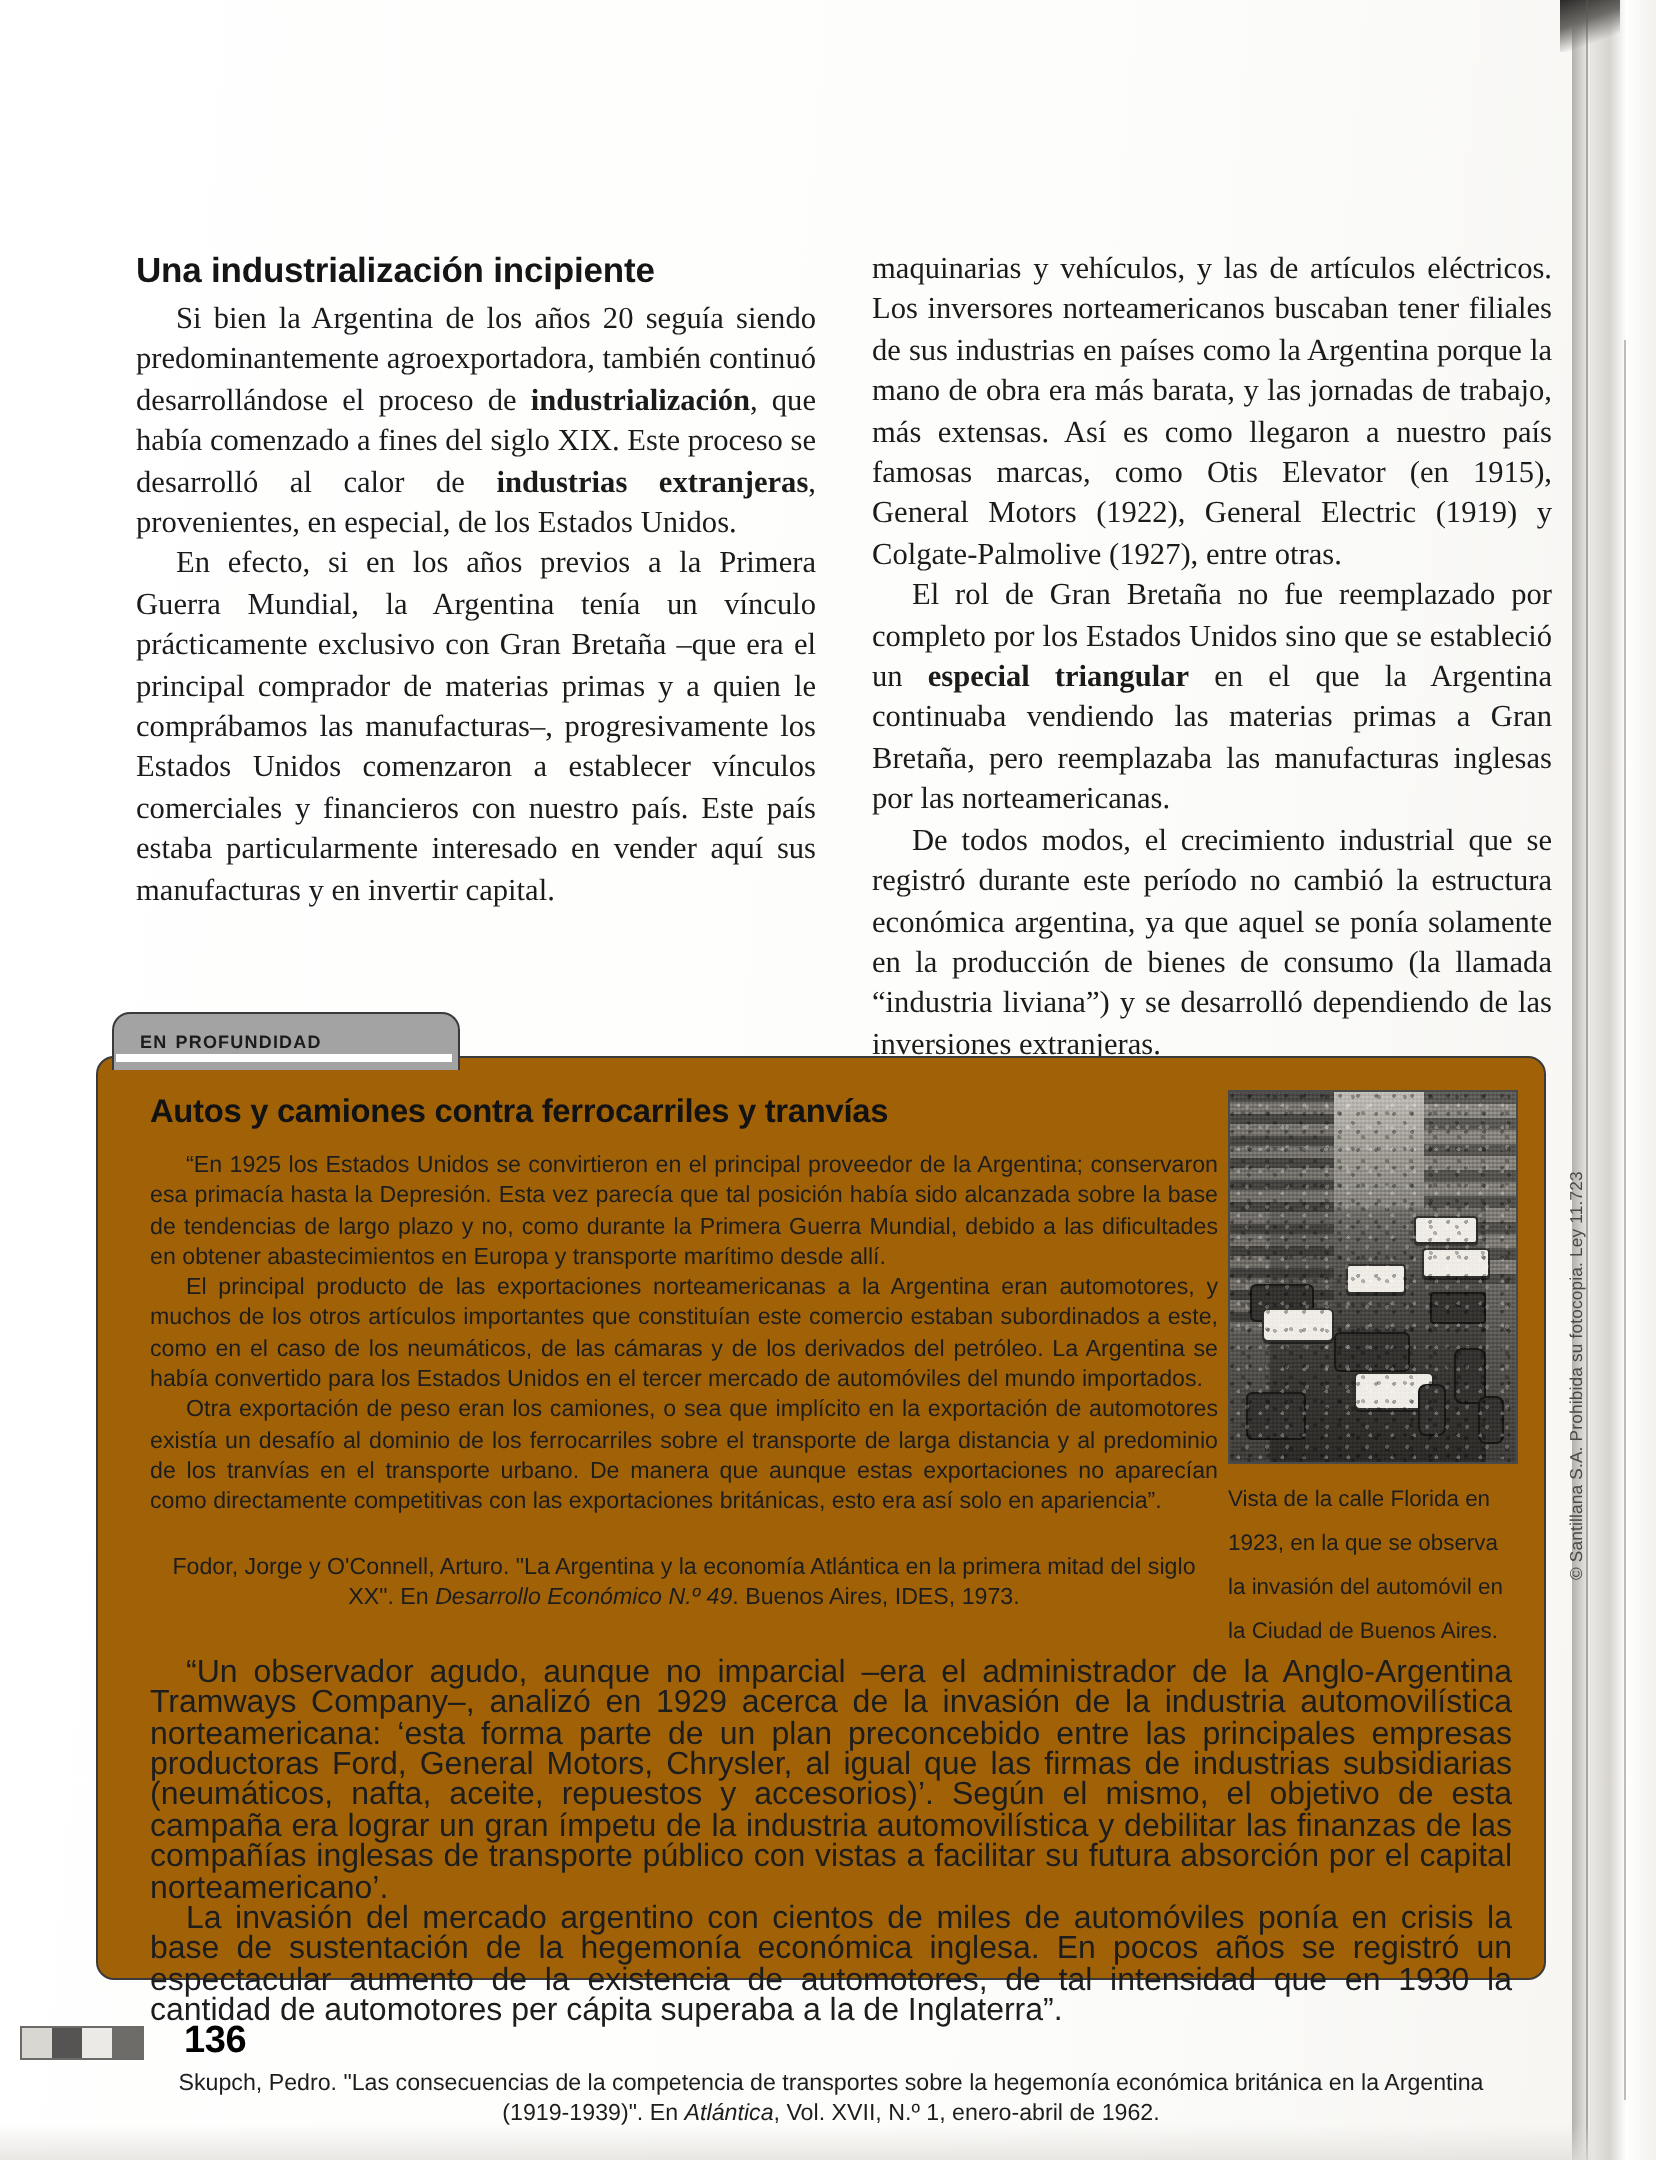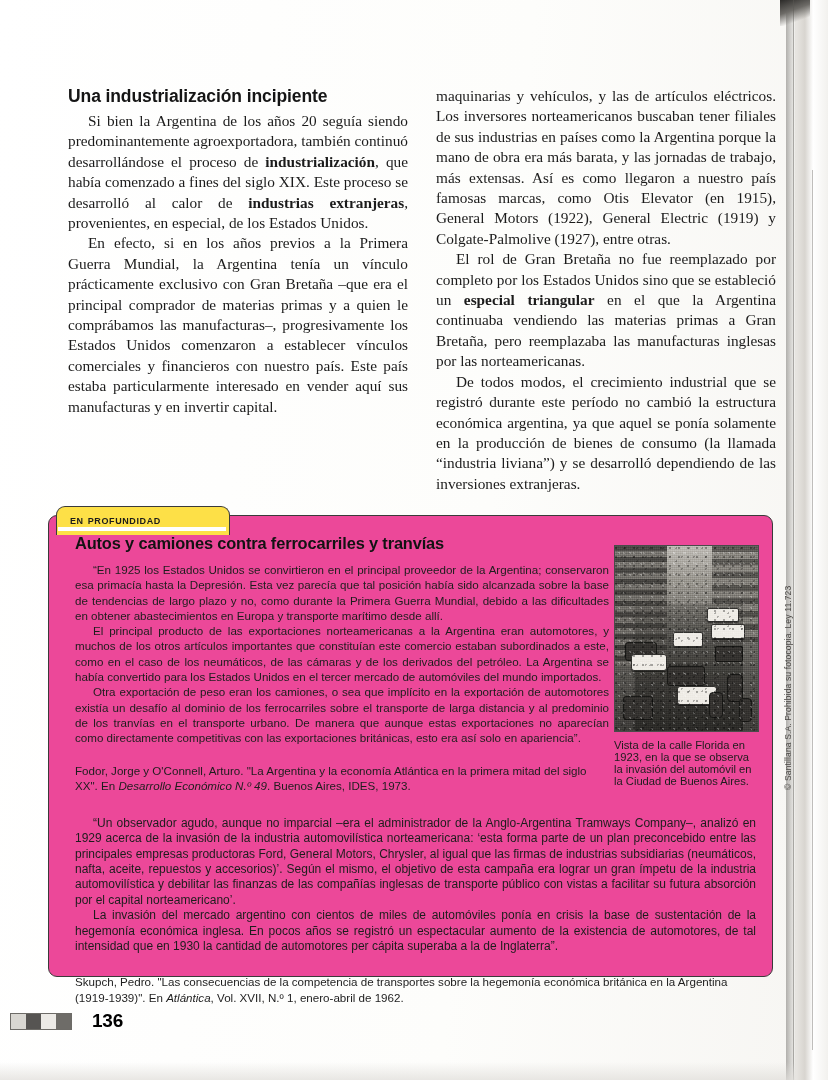--- a/index.html
+++ b/index.html
@@ -42,21 +42,21 @@
   .bottom-shade{
     position:absolute;left:0;bottom:0;width:795px;height:18px;
     background:linear-gradient(to top,rgba(225,223,219,.75),rgba(255,255,255,0));
   }
 
   
   .cols{
     position:absolute;left:68px;top:86px;width:712px;
   }
   .col{
-    width:340px;float:left;
+    width:340px;float:left;margin-top:39px;
   }
   .col.right{margin-left:28px;}
   h1.article-title{
     font-family:"Liberation Sans",sans-serif;
     font-size:17.5px;font-weight:bold;
     margin:0 0 4px 0;letter-spacing:-0.1px;
     color:#151515;
   }
   p.body{
     margin:0;
@@ -65,31 +65,31 @@
     text-align:justify;
     text-indent:20px;
     color:#1b1b1b;
     hyphens:auto;
   }
   p.body b{font-weight:bold;}
   .sc{font-variant:small-caps;}
 
   
   #deep-box{
-    position:absolute;left:48px;top:515px;width:723px;height:460px;
+    position:absolute;left:48px;top:528px;width:723px;height:460px;
     border:1.2px solid #3a3a3a;
     border-radius:9px;
-    background:#ec4899;
+    background:#a16207;
   }
   #deep-tab{
     position:absolute;left:56px;top:506px;width:172px;height:28px;
     border:1.2px solid #3a3a3a;
     border-bottom:none;
     border-radius:9px 9px 0 0;
-    background:#fde047;
+    background:#a3a3a3;
     z-index:3;
   }
   #deep-tab .tab-label{
     font-family:"Liberation Sans",sans-serif;
     font-size:12.4px;font-weight:600;
     letter-spacing:.6px;
     color:#1c1c1c;
     position:absolute;left:13px;top:6px;
     font-variant:small-caps;
     text-transform:lowercase;
@@ -118,27 +118,27 @@
     text-align:justify;
     color:#1d1d1d;
   }
   .deep-body p{margin:0;text-indent:18px;}
   .quote-col{
     width:534px;
   }
   .cite{
     font-family:"Liberation Sans",sans-serif;
     font-size:11.6px;line-height:15.6px;
-    text-align:left;color:#1d1d1d;
+    text-align:center;color:#1d1d1d;
     margin-top:17px;
   }
   .cite i{font-style:italic;}
   .wide-body{
     font-family:"Liberation Sans",sans-serif;
-    font-size:12px;line-height:15.4px;
+    font-size:16px;line-height:15.4px;
     text-align:justify;color:#1d1d1d;
     width:681px;
   }
   .wide-body p{margin:0;text-indent:18px;}
 
   
   #photo-wrap{
     position:absolute;left:614px;top:545px;width:143px;
   }
   #photo{
@@ -186,21 +186,21 @@
       radial-gradient(circle at 12% 22%,rgba(0,0,0,.35) 0 1px,transparent 1px),
       radial-gradient(circle at 38% 61%,rgba(255,255,255,.3) 0 1px,transparent 1px),
       radial-gradient(circle at 72% 18%,rgba(0,0,0,.3) 0 1px,transparent 1px),
       radial-gradient(circle at 86% 74%,rgba(255,255,255,.25) 0 1px,transparent 1px),
       radial-gradient(circle at 55% 88%,rgba(0,0,0,.3) 0 1px,transparent 1px);
     background-size:9px 9px,11px 11px,13px 13px,10px 10px,12px 12px;
     opacity:.9;
   }
   .caption{
     font-family:"Liberation Sans",sans-serif;
-    font-size:11.2px;line-height:12px;
+    font-size:11.2px;line-height:22px;
     color:#1d1d1d;margin-top:7px;width:143px;
   }
 
   
   #copyright{
     position:absolute;left:783px;top:790px;
     transform:rotate(-90deg);transform-origin:left top;
     font-family:"Liberation Sans",sans-serif;
     font-size:8.6px;color:#4a4845;white-space:nowrap;
     letter-spacing:.1px;

